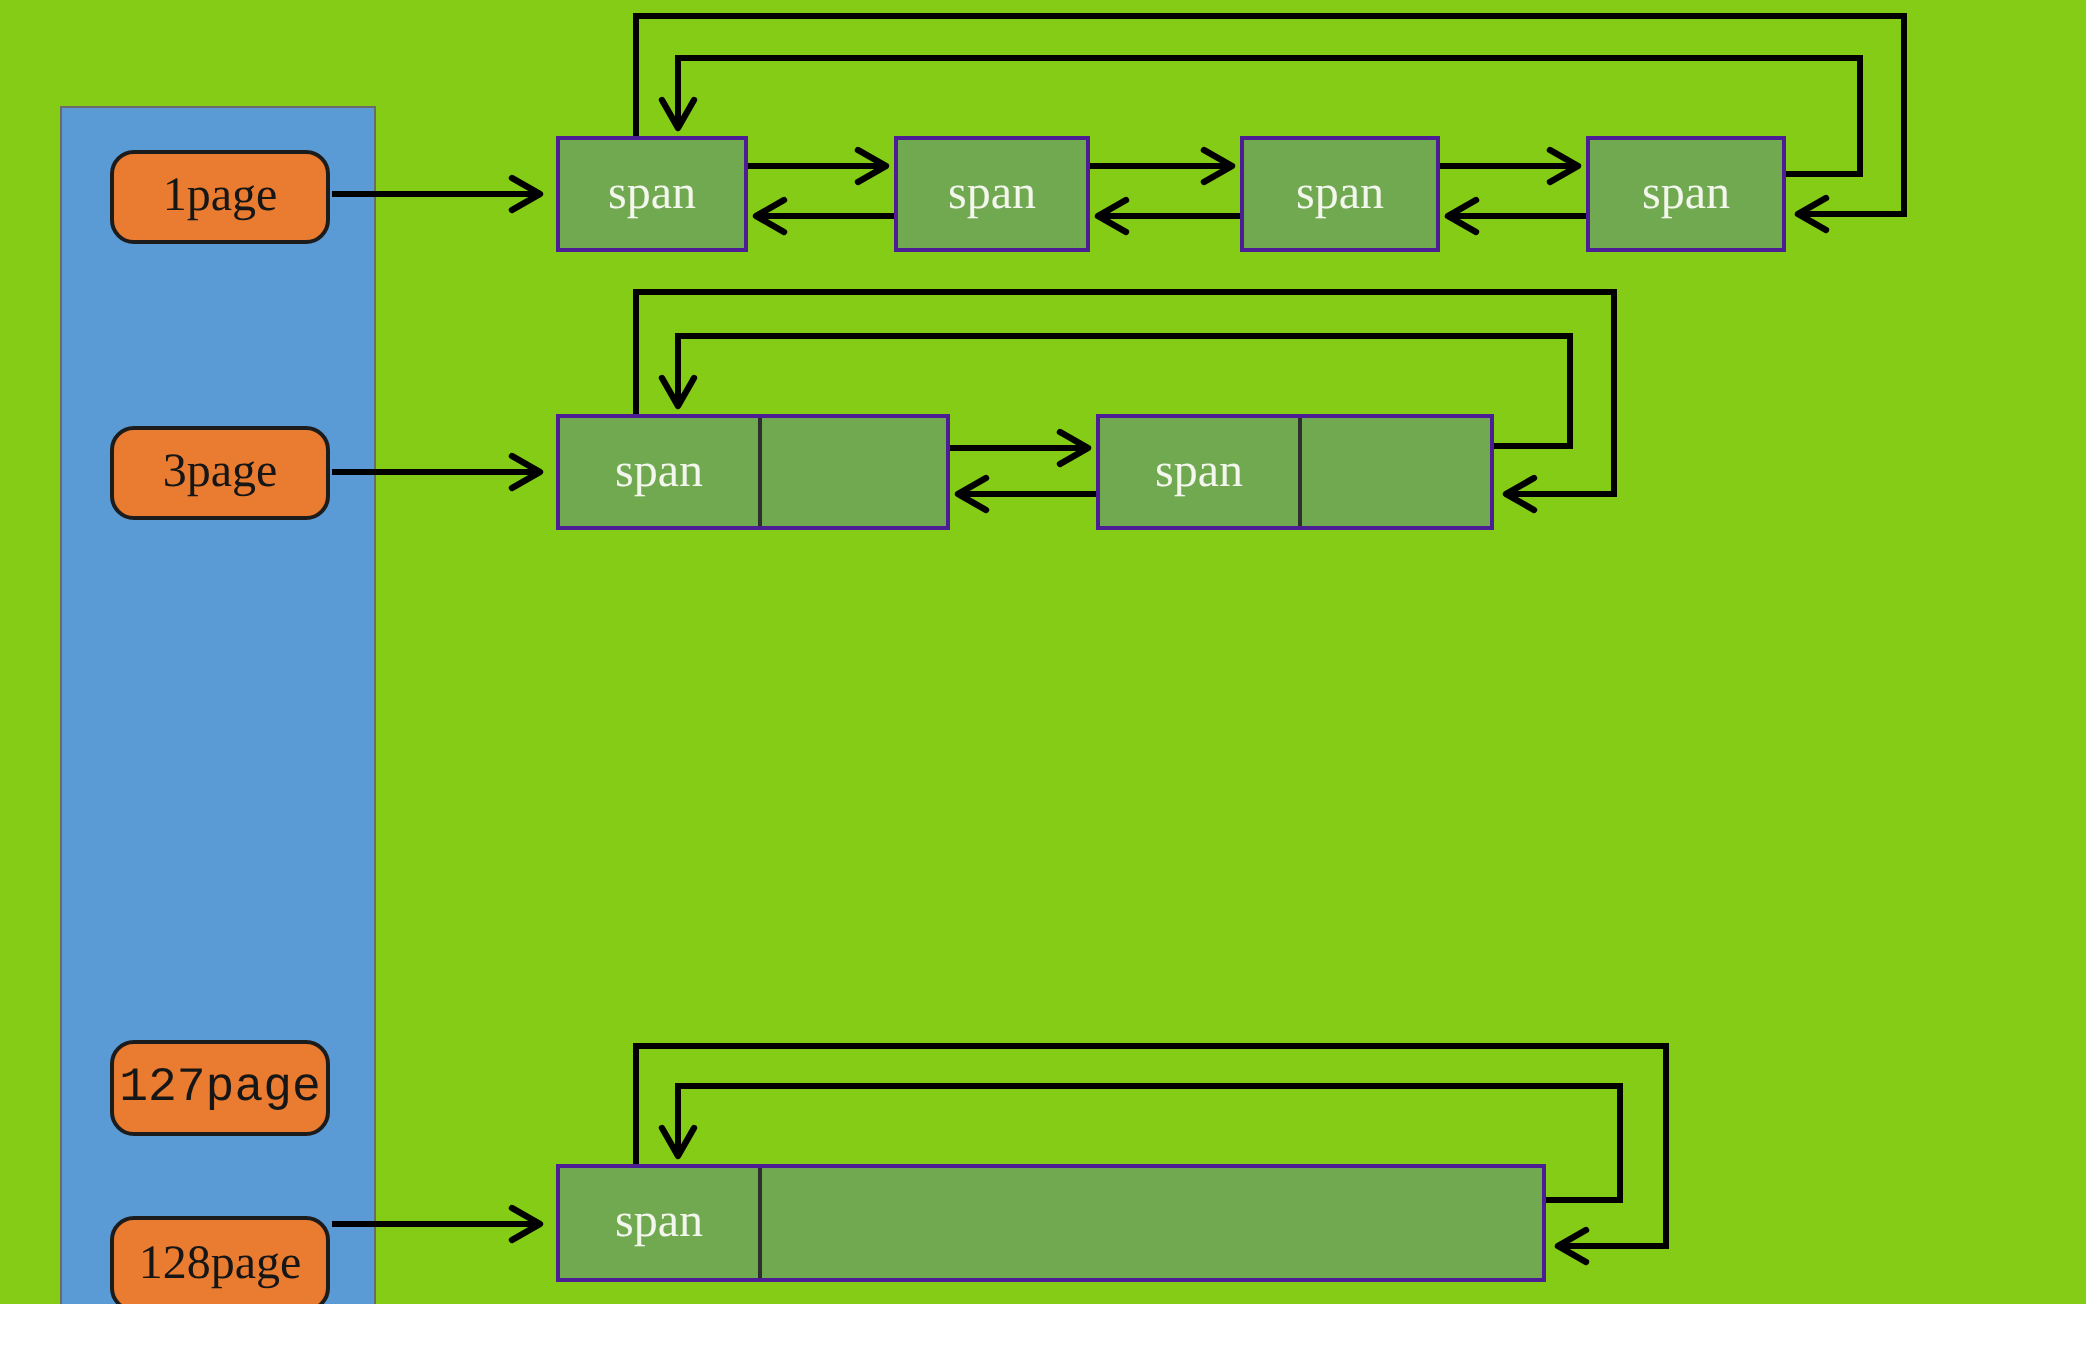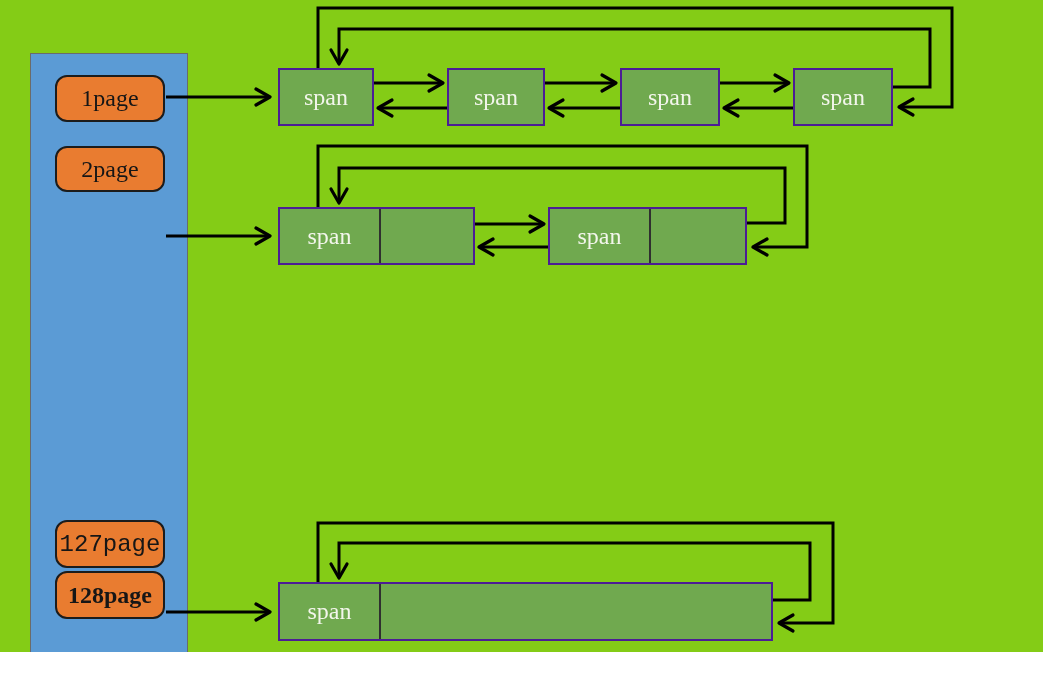--- a/index.html
+++ b/index.html
@@ -72,23 +72,23 @@
   }
 </style>
 </head>
 <body>
 
 <div class="canvas">
 
   <div class="page-panel"></div>
 
   <div class="page-item" style="top:75px;height:47px;">1page</div>
-  <div class="page-item" style="top:146px;height:46px;">2page</div>
+  <div class="page-item" style="top:213px;height:47px;">3page</div>
   <div class="page-item" style="top:520px;height:48px;font-family:Liberation Mono, monospace;">127page</div>
-  <div class="page-item" style="top:571px;height:48px;font-weight:bold;">128page</div>
+  <div class="page-item" style="top:608px;height:48px;">128page</div>
 
   <div class="span-node single" style="left:278px;top:68px;width:96px;height:58px;">
     <div class="span-cell-label">span</div>
   </div>
   <div class="span-node single" style="left:447px;top:68px;width:98px;height:58px;">
     <div class="span-cell-label">span</div>
   </div>
   <div class="span-node single" style="left:620px;top:68px;width:100px;height:58px;">
     <div class="span-cell-label">span</div>
   </div>

